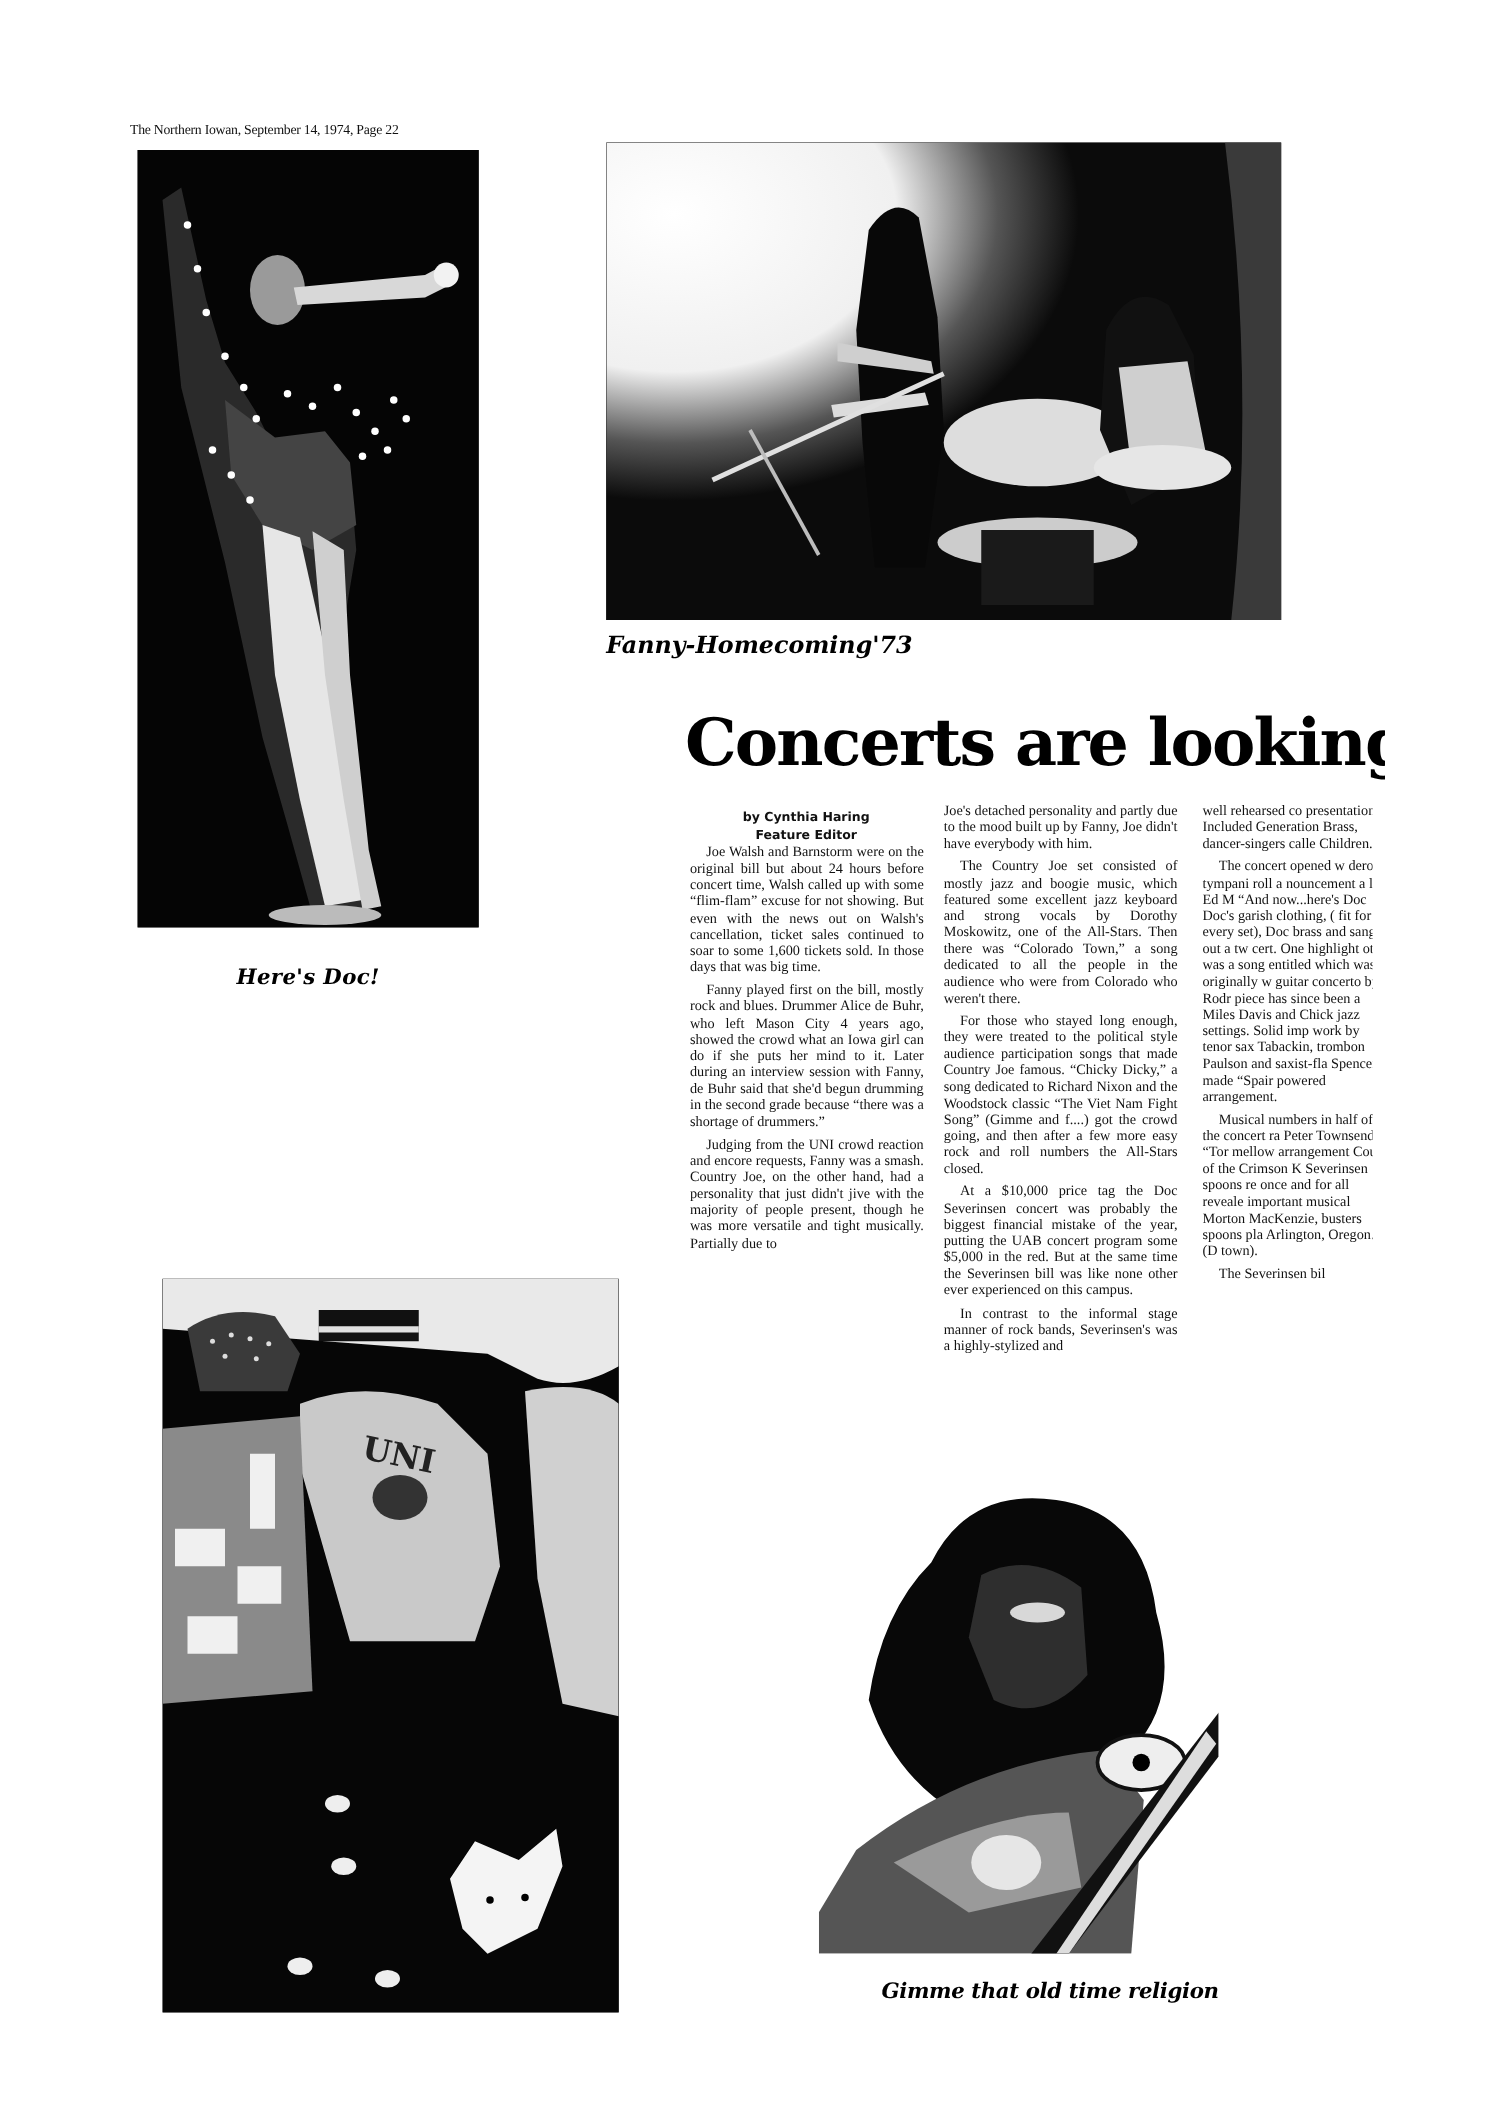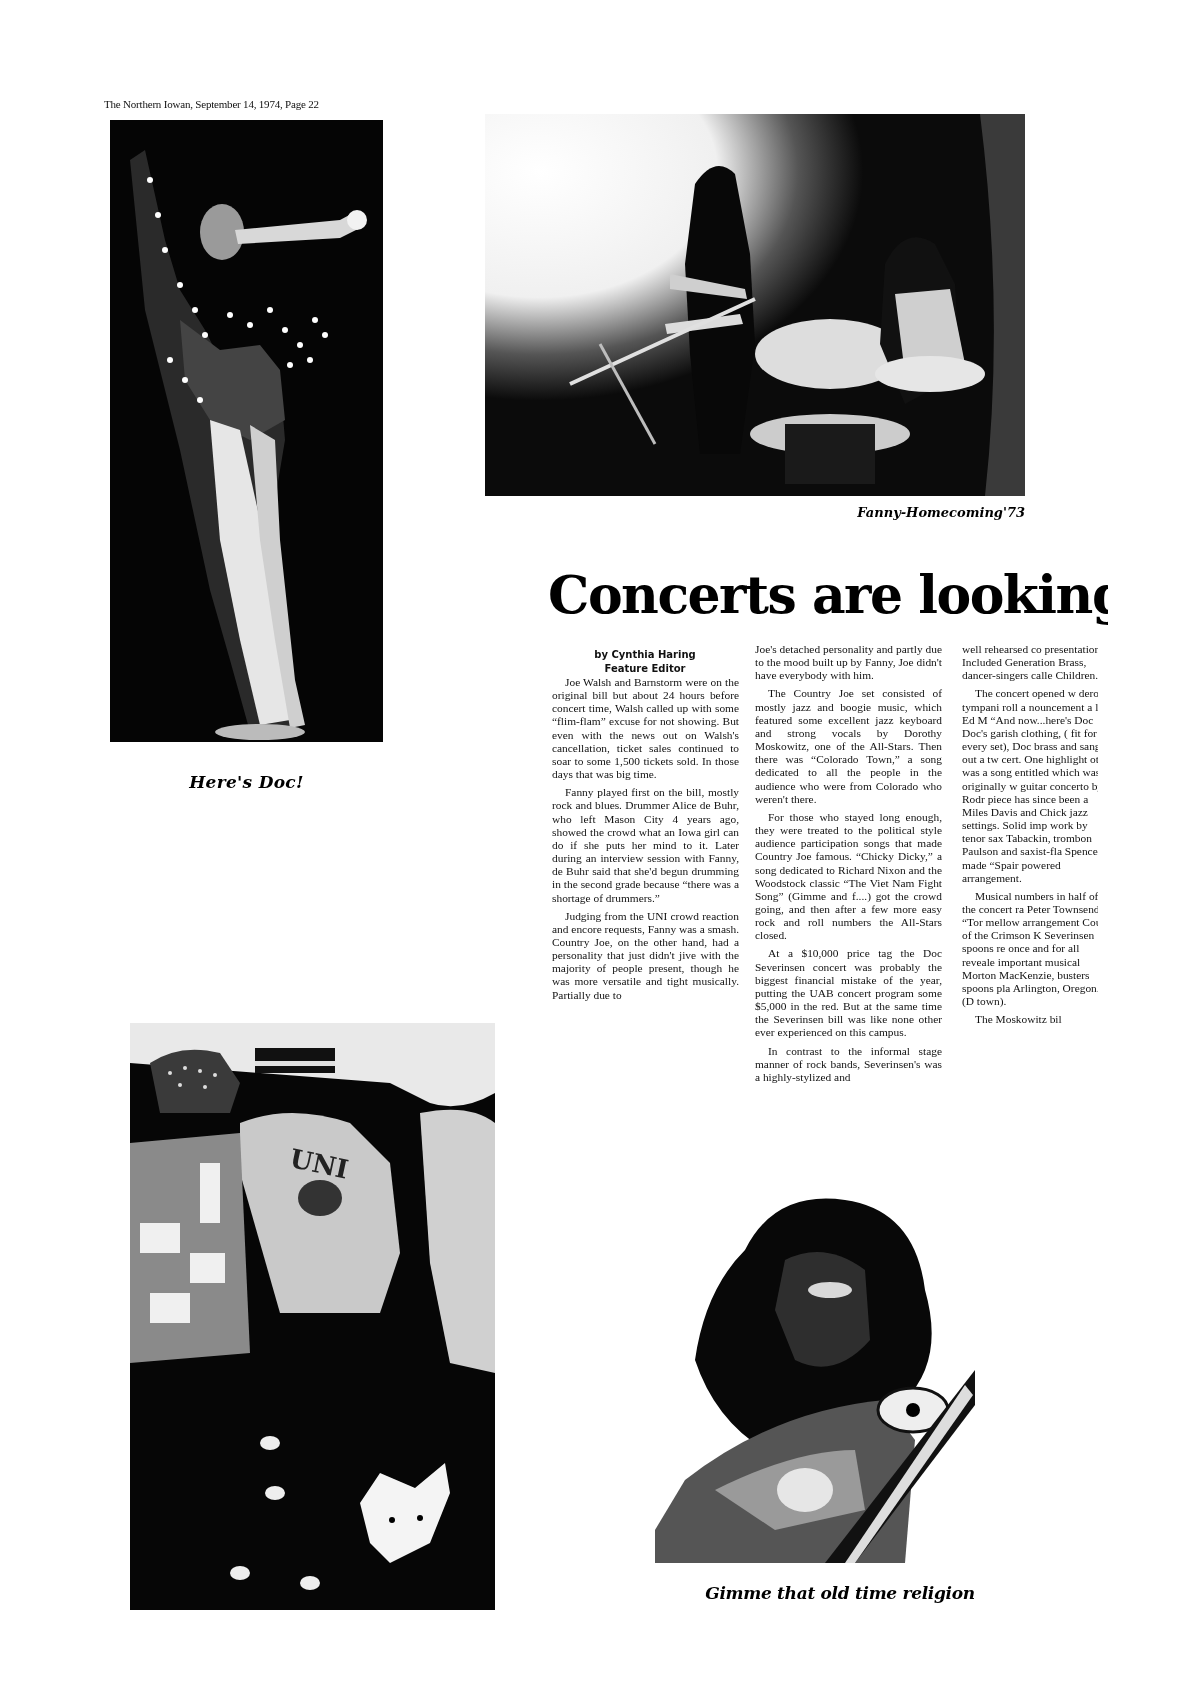--- a/index.html
+++ b/index.html
@@ -18,21 +18,21 @@
     #photo-doc { left: 110px; top: 120px; width: 273px; height: 622px; }
     #photo-fanny { left: 485px; top: 114px; width: 540px; height: 382px; background: #0b0b0b; }
     #photo-crowd { left: 130px; top: 1023px; width: 365px; height: 587px; }
     #photo-religion { left: 655px; top: 1190px; width: 320px; height: 373px; background: #fff; }
 
     .caption {
       position: absolute; font-family: "DejaVu Serif", serif;
       font-style: italic; font-weight: bold; color: #000;
     }
     #cap-doc { left: 110px; top: 772px; width: 273px; text-align: center; font-size: 17px; letter-spacing: 0.3px; }
-    #cap-fanny { left: 485px; top: 505px; width: 540px; text-align: right; font-size: 13px; }
+    #cap-fanny { left: 485px; top: 505px; width: 540px; text-align: left; font-size: 19px; }
     #cap-religion { left: 690px; top: 1583px; width: 300px; text-align: center; font-size: 17px; letter-spacing: -0.3px; }
 
     .headline {
       position: absolute; left: 548px; top: 560px; width: 560px; height: 70px;
       font-family: "DejaVu Serif", serif; font-weight: bold;
       font-size: 52px; letter-spacing: -1.5px; line-height: 70px;
       white-space: nowrap; overflow: hidden; color: #000;
     }
 
     .byline {
@@ -119,36 +119,36 @@
 </div>
 <div class="caption" id="cap-fanny">Fanny-Homecoming'73</div>
 
 <div class="headline">Concerts are looking</div>
 <div class="byline">
   <div>by Cynthia Haring</div>
   <div>Feature Editor</div>
 </div>
 
 <div class="col" id="col-1">
-  <p>Joe Walsh and Barnstorm were on the original bill but about 24 hours before concert time, Walsh called up with some “flim-flam” excuse for not showing. But even with the news out on Walsh's cancellation, ticket sales continued to soar to some 1,500 tickets sold. In those days that was big time.</p>
+  <p>Joe Walsh and Barnstorm were on the original bill but about 24 hours before concert time, Walsh called up with some “flim-flam” excuse for not showing. But even with the news out on Walsh's cancellation, ticket sales continued to soar to some 1,600 tickets sold. In those days that was big time.</p>
   <p>Fanny played first on the bill, mostly rock and blues. Drummer Alice de Buhr, who left Mason City 4 years ago, showed the crowd what an Iowa girl can do if she puts her mind to it. Later during an interview session with Fanny, de Buhr said that she'd begun drumming in the second grade because “there was a shortage of drummers.”</p>
   <p>Judging from the UNI crowd reaction and encore requests, Fanny was a smash. Country Joe, on the other hand, had a personality that just didn't jive with the majority of people present, though he was more versatile and tight musically. Partially due to</p>
 </div>
 <div class="col" id="col-2">
   <p class="cont">Joe's detached personality and partly due to the mood built up by Fanny, Joe didn't have everybody with him.</p>
   <p>The Country Joe set consisted of mostly jazz and boogie music, which featured some excellent jazz keyboard and strong vocals by Dorothy Moskowitz, one of the All-Stars. Then there was “Colorado Town,” a song dedicated to all the people in the audience who were from Colorado who weren't there.</p>
   <p>For those who stayed long enough, they were treated to the political style audience participation songs that made Country Joe famous. “Chicky Dicky,” a song dedicated to Richard Nixon and the Woodstock classic “The Viet Nam Fight Song” (Gimme and f....) got the crowd going, and then after a few more easy rock and roll numbers the All-Stars closed.</p>
   <p>At a $10,000 price tag the Doc Severinsen concert was probably the biggest financial mistake of the year, putting the UAB concert program some $5,000 in the red. But at the same time the Severinsen bill was like none other ever experienced on this campus.</p>
   <p>In contrast to the informal stage manner of rock bands, Severinsen's was a highly-stylized and</p>
 </div>
 <div class="col" id="col-3">
   <p class="cont">well rehearsed co presentation. Included Generation Brass, dancer-singers calle Children.</p>
   <p>The concert opened w derous tympani roll a nouncement a la Ed M “And now...here's Doc Doc's garish clothing, ( fit for every set), Doc brass and sang out a tw cert. One highlight ot was a song entitled which was originally w guitar concerto by Rodr piece has since been a Miles Davis and Chick jazz settings. Solid imp work by tenor sax Tabackin, trombon Paulson and saxist-fla Spencer made “Spair powered arrangement.</p>
   <p>Musical numbers in half of the concert ra Peter Townsend's “Tor mellow arrangement Court of the Crimson K Severinsen spoons re once and for all reveale important musical Morton MacKenzie, busters spoons pla Arlington, Oregon. (D town).</p>
-  <p>The Moskowitz bil</p>
+  <p>The Severinsen bil</p>
 </div>
 
 <div class="photo" id="photo-crowd">
   <svg viewBox="0 0 365 587" preserveAspectRatio="none">
     <rect width="365" height="587" fill="#060606"></rect>
     <path d="M0 0 L365 0 L365 70 Q330 90 300 80 L260 60 L0 40 Z" fill="#e9e9e9"></path>
     <path d="M20 40 Q50 20 90 30 L110 60 L100 90 L30 90 Z" fill="#3a3a3a"></path>
     <g fill="#ddd">
         <circle cx="40" cy="50" r="2"></circle>
         <circle cx="55" cy="45" r="2"></circle>

